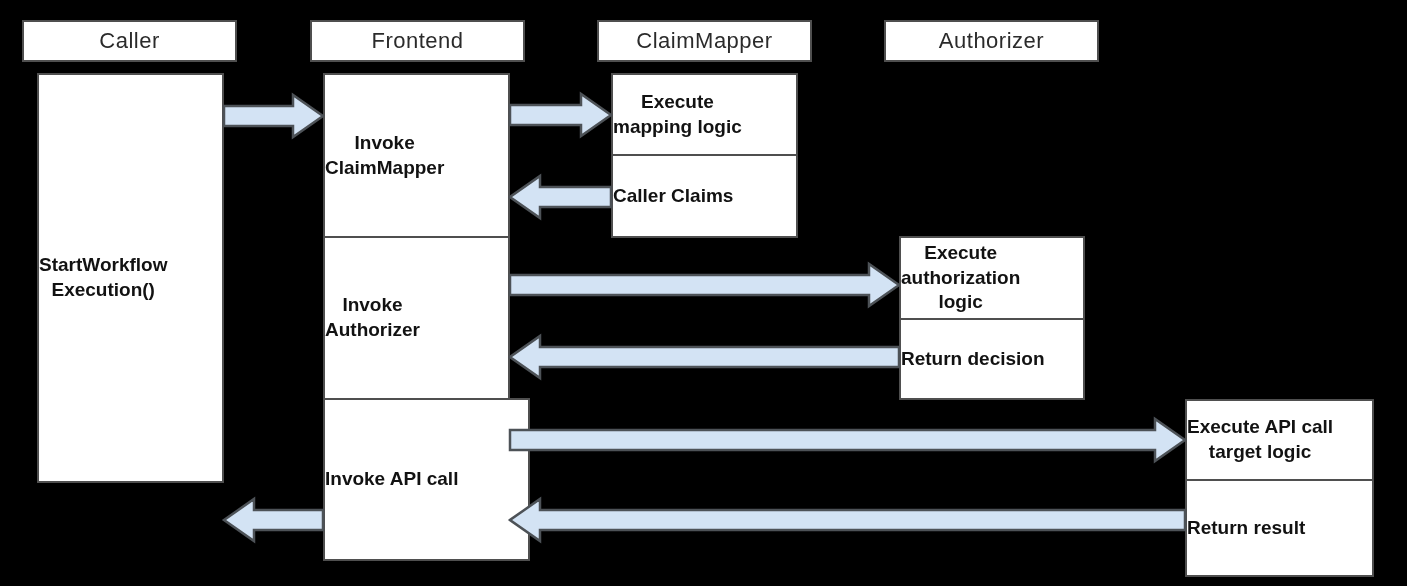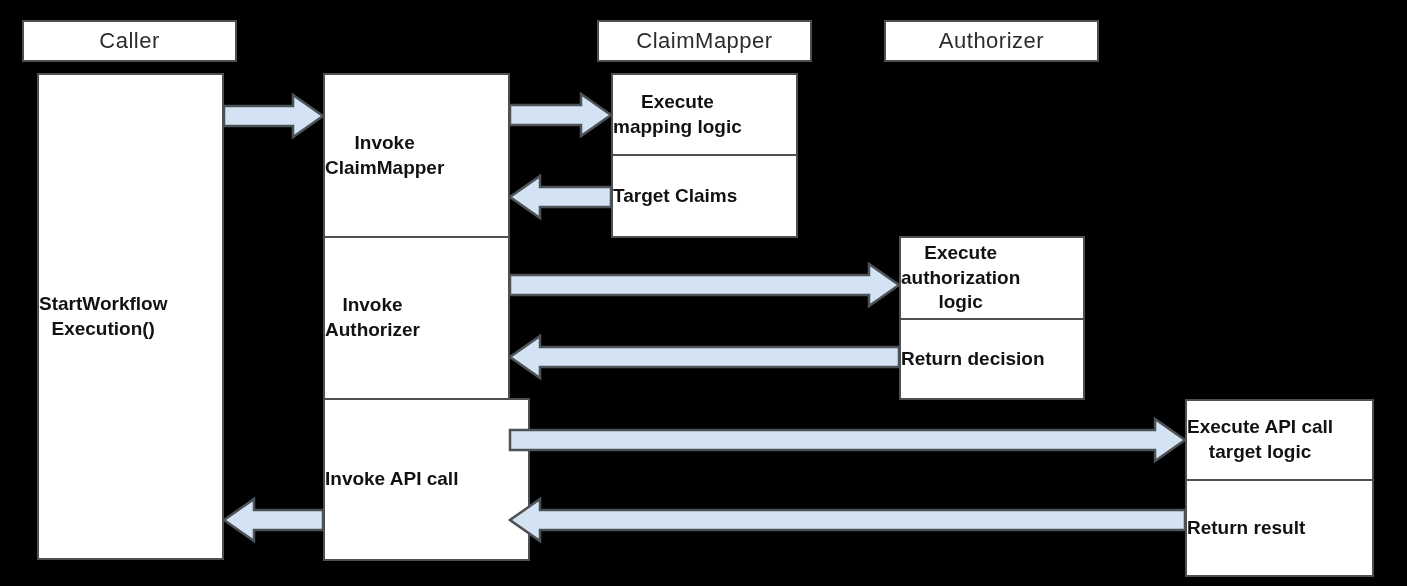--- a/index.html
+++ b/index.html
@@ -43,28 +43,31 @@
   .arrow-svg{position:absolute;display:block;}
 </style>
 </head>
 <body>
 
 <div class="stage">
 
   <div class="hdr" style="left:22px">
     <span class="lbl">Caller</span>
   </div>
+  <div class="hdr" style="left:310px">
+    <span class="lbl">Frontend</span>
+  </div>
   <div class="hdr" style="left:597px">
     <span class="lbl">ClaimMapper</span>
   </div>
   <div class="hdr" style="left:884px">
     <span class="lbl">Authorizer</span>
   </div>
 
-  <div class="act" style="left:37px;top:73px;width:187px;height:487px">
+  <div class="act" style="left:37px;top:73px;width:187px;height:410px">
     <span class="lbl">StartWorkflow
 Execution()</span>
   </div>
 
   <div class="act" style="left:323px;top:73px;width:187px;height:165px">
     <span class="lbl">Invoke
 ClaimMapper</span>
   </div>
   <div class="act" style="left:323px;top:236px;width:187px;height:164px">
     <span class="lbl">Invoke
@@ -72,21 +75,21 @@
   </div>
   <div class="act" style="left:323px;top:398px;width:207px;height:163px">
     <span class="lbl">Invoke API call</span>
   </div>
 
   <div class="act" style="left:611px;top:73px;width:187px;height:83px">
     <span class="lbl">Execute
 mapping logic</span>
   </div>
   <div class="act" style="left:611px;top:154px;width:187px;height:84px">
-    <span class="lbl">Target Claims</span>
+    <span class="lbl">Caller Claims</span>
   </div>
 
   <div class="act" style="left:899px;top:236px;width:186px;height:84px">
     <span class="lbl">Execute
 authorization
 logic</span>
   </div>
   <div class="act" style="left:1185px;top:399px;width:189px;height:82px">
     <span class="lbl">Execute API call
 target logic</span>

